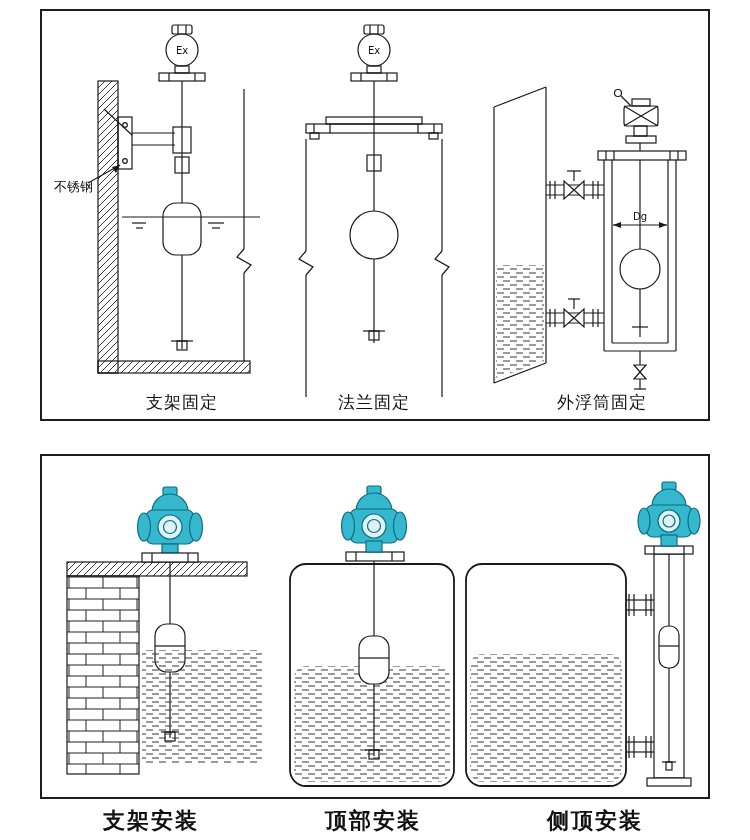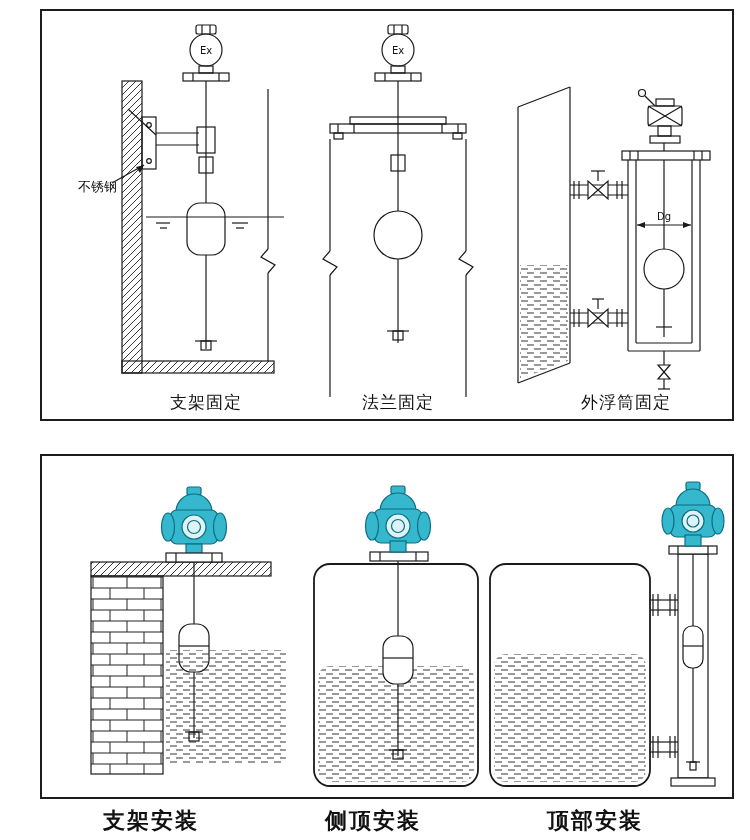--- a/index.html
+++ b/index.html
@@ -1,18 +1,18 @@
 <!DOCTYPE html>
 <html><head>
 <meta charset="utf-8">
 <style>
   html,body{margin:0;padding:0;background:#fff;}
   body{font-family:"DejaVu Sans","Liberation Sans",sans-serif;color:#111;}
   .page{position:relative;width:750px;height:840px;background:#fff;overflow:hidden;}
-  .panel{position:absolute;background:#fff;border:2px solid #1d1d1d;padding-left:24px;}
+  .panel{position:absolute;background:#fff;border:2px solid #1d1d1d;}
   .panel-top{left:40px;top:9px;width:666px;height:408px;}
   .panel-bottom{left:40px;top:454px;width:666px;height:341px;}
   .bottom-labels{position:absolute;left:40px;top:799px;width:666px;display:flex;}
   .bottom-labels span{flex:1;text-align:center;font-size:22px;font-weight:bold;letter-spacing:2px;margin-top:7px;}
   svg{display:block;}
   svg text{stroke:none;fill:#111;}
   .fig-label{font-size:17px;letter-spacing:1px;}
   .mark{font-size:10px;}
 </style>
 </head>
@@ -337,17 +337,17 @@
         <g>
           <line x1="620" y1="306" x2="634" y2="306"></line>
           <rect x="624" y="306" width="6" height="8"></rect>
         </g>
       </g>
     </svg>
   </div>
 
   <div class="bottom-labels">
     <span>支架安装</span>
+    <span>顶部安装</span>
     <span>侧顶安装</span>
-    <span>顶部安装</span>
   </div>
 
 </div>
 
 </body></html>

